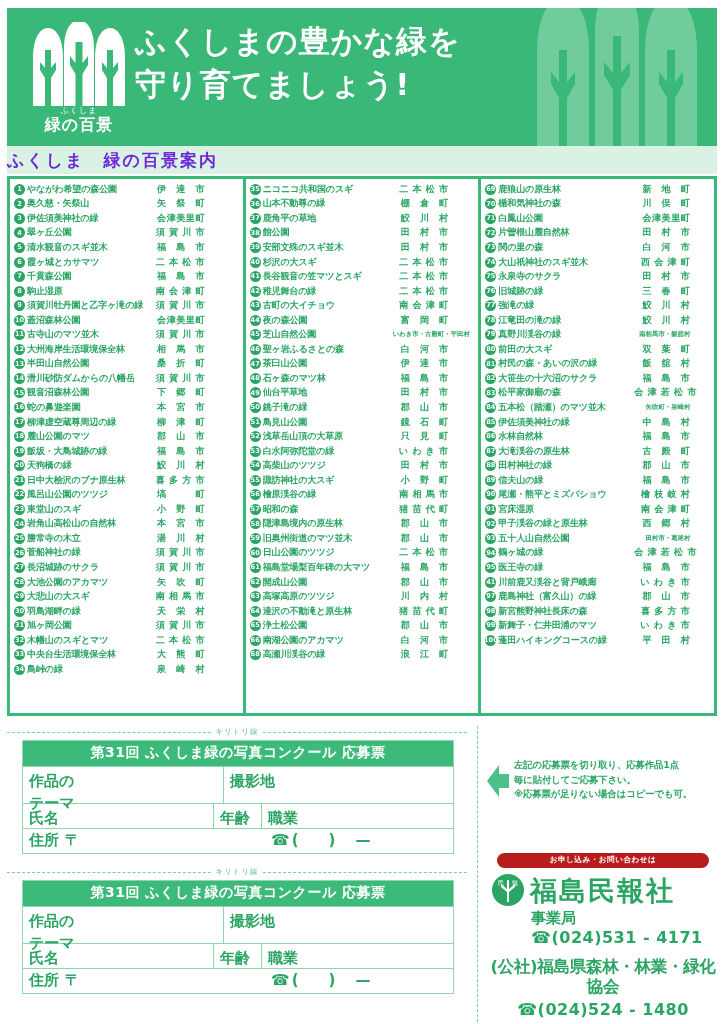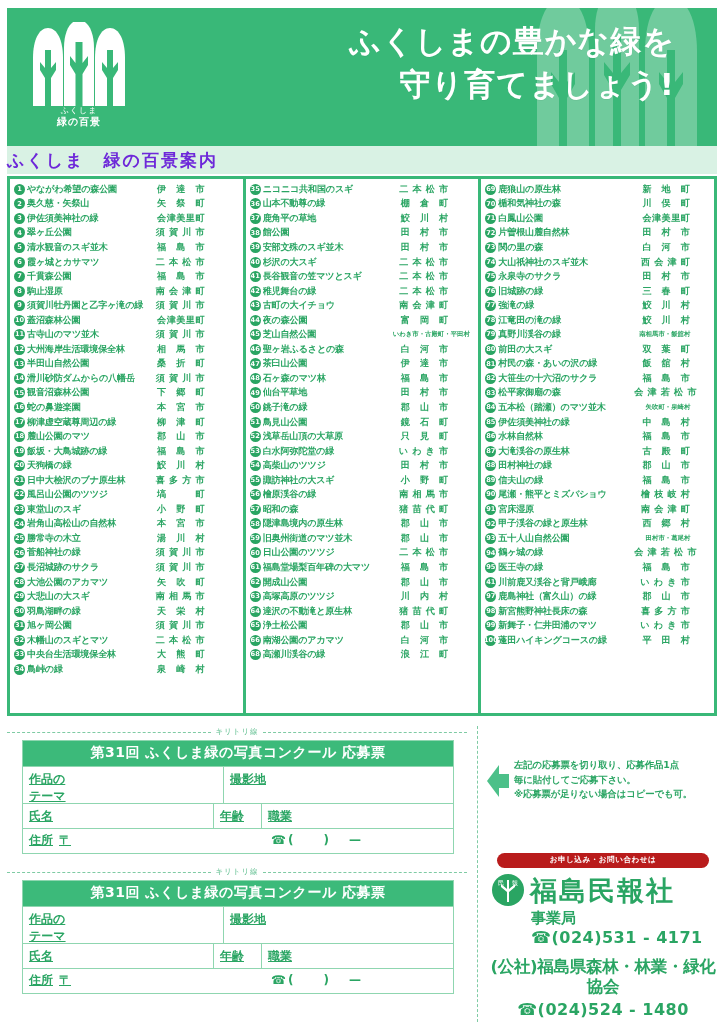--- a/index.html
+++ b/index.html
@@ -21,26 +21,26 @@
   .header .deco{position:absolute;right:10px;top:-18px;width:190px;height:160px;opacity:.28;}
   .logo{
     position:absolute;left:18px;top:14px;width:108px;height:118px;
     display:flex;flex-direction:column;align-items:center;justify-content:flex-start;
   }
   .logo svg{display:block;}
   .logo .ruby{
     color:#ffffff;font-size:8px;letter-spacing:1px;margin-top:1px;line-height:1;
   }
   .logo .lname{
-    color:#ffffff;font-size:10px;font-weight:bold;letter-spacing:1px;line-height:1.1;margin-top:1px;
+    color:#ffffff;font-size:16px;font-weight:bold;letter-spacing:1px;line-height:1.1;margin-top:1px;
   }
   .headline{
     position:absolute;left:128px;top:12px;width:540px;
     color:#ffffff;font-weight:bold;font-size:31px;line-height:1.38;
-    letter-spacing:1px;text-shadow:0 1px 0 rgba(0,0,0,.04);text-align:right;
+    letter-spacing:1px;text-shadow:0 1px 0 rgba(0,0,0,.04);
   }
   .headline div{white-space:nowrap;}
 
   
   .subband{
     position:absolute;left:7px;top:146px;width:710px;height:28px;
     background:#d9f2e4;
   }
   .subband .txt{
     position:absolute;left:0;right:0;top:3px;text-align:left;
@@ -94,22 +94,22 @@
   .form{
     position:absolute;left:22px;width:432px;
     border:1px solid #8fd6b0;box-sizing:border-box;background:#fff;
   }
   .form .fhead{
     background:#3cba7a;color:#fff;text-align:center;font-weight:bold;
     font-size:14px;letter-spacing:.5px;padding:3px 0 4px;
   }
   .frow{display:flex;border-top:1px solid #8fd6b0;}
   .fcell{
-    box-sizing:border-box;padding:4px 6px;color:#2aa563;font-size:12px;
-    font-weight:bold;line-height:1.45;position:relative;text-decoration:underline;
+    box-sizing:border-box;padding:4px 6px;color:#2aa563;font-size:15px;
+    font-weight:bold;line-height:1.45;position:relative;
   }
   .fcell + .fcell{border-left:1px solid #8fd6b0;}
   .r1 .c1{flex:0 0 200px;height:36px;}
   .r1 .c2{flex:1 1 auto;height:36px;}
   .r2 .c1{flex:0 0 190px;height:24px;}
   .r2 .c2{flex:0 0 48px;height:24px;}
   .r2 .c3{flex:1 1 auto;height:24px;}
   .r3 .c1{flex:1 1 auto;height:24px;display:flex;align-items:center;}
   .r3 .c1 .addr{margin-right:6px;}
   .r3 .c1 .tel{position:absolute;left:248px;display:flex;align-items:center;gap:2px;}

